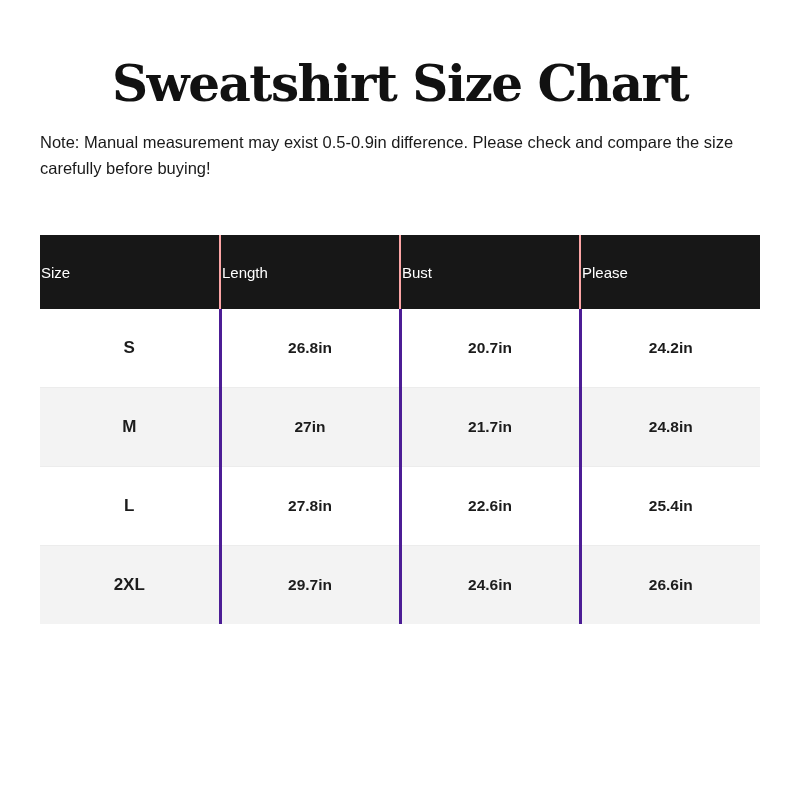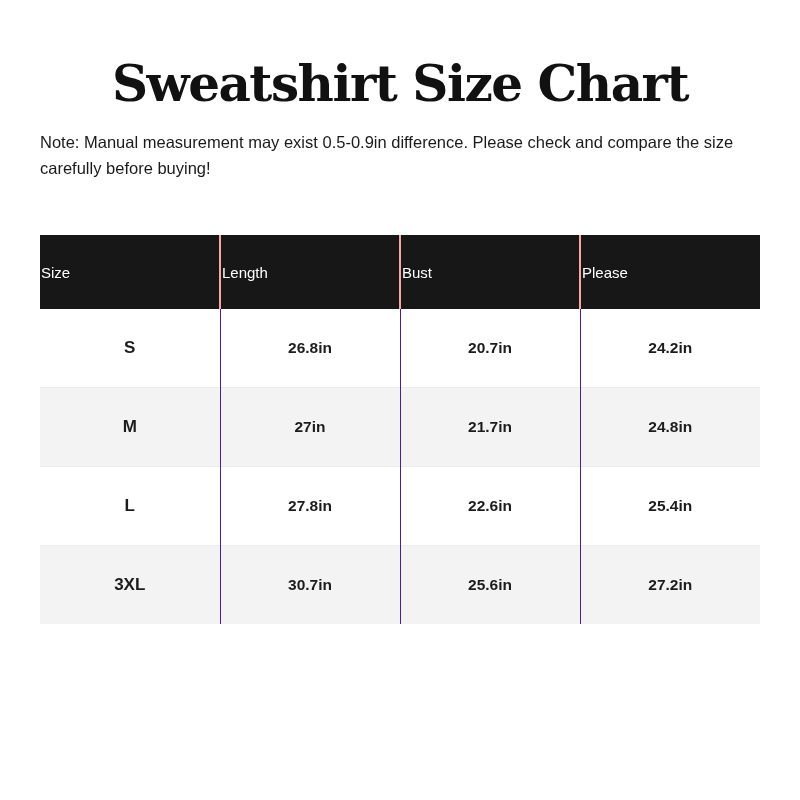--- a/index.html
+++ b/index.html
@@ -55,21 +55,21 @@
   table.size-chart td {
     height: 76px;
     text-align: center;
     vertical-align: middle;
     font-size: 15.5px;
     font-weight: 600;
     color: #1c1c1c;
     background: #ffffff;
   }
   table.size-chart td + td {
-    border-left: 1px solid #4c1d95;
+    border-left: 3px solid #4c1d95;
   }
   table.size-chart tbody tr + tr td {
     border-top: 1px solid #ececec;
   }
   table.size-chart tbody tr:nth-child(even) td {
     background: #f3f3f3;
   }
   table.size-chart td.size-cell {
     font-size: 17px;
     font-weight: 700;
@@ -106,21 +106,21 @@
         <td>21.7in</td>
         <td>24.8in</td>
       </tr>
       <tr>
         <td class="size-cell">L</td>
         <td>27.8in</td>
         <td>22.6in</td>
         <td>25.4in</td>
       </tr>
       <tr>
-        <td class="size-cell">3XL</td>
-        <td>30.7in</td>
-        <td>25.6in</td>
-        <td>27.2in</td>
+        <td class="size-cell">2XL</td>
+        <td>29.7in</td>
+        <td>24.6in</td>
+        <td>26.6in</td>
       </tr>
     </tbody>
   </table>
 
 </div>
 
 </body></html>

